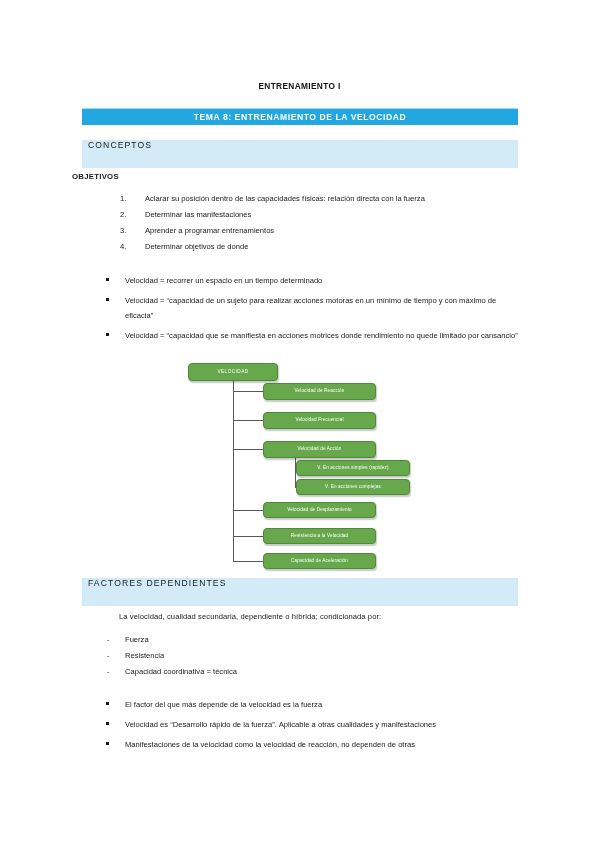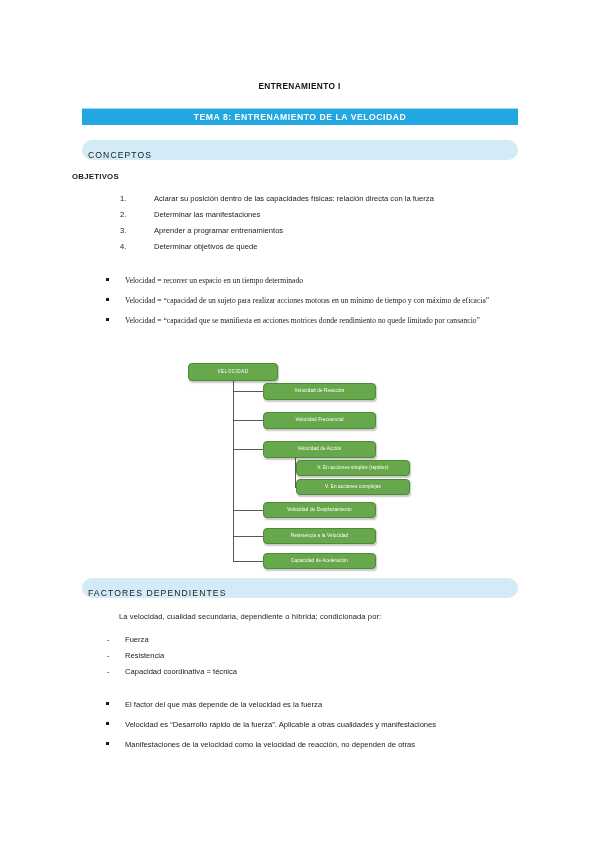--- a/index.html
+++ b/index.html
@@ -53,25 +53,24 @@
     color: #ffffff;
     font-size: 8.6px;
     font-weight: bold;
     letter-spacing: 0.55px;
   }
 
   .section-bar {
     position: absolute;
     left: 82px;
     width: 436px;
-    height: 20px;
+    height: 28px;
     background: #d3ebf7;
     display: flex;
-    align-items: flex-end;
-    border-radius: 10px;
+    align-items: flex-start;
   }
   .section-bar-text {
     padding-left: 6px;
     font-size: 8.6px;
     letter-spacing: 1.1px;
     color: #1a1a1a;
   }
   #bar-conceptos { top: 140px; }
   #bar-factores  { top: 578px; }
 
@@ -111,29 +110,28 @@
     position: absolute;
     left: 0;
     top: 0;
     width: 18px;
   }
   .num-item .txt {
     position: absolute;
     left: 25px;
     top: 0;
     white-space: nowrap;
-    margin-left: 9px;
   }
 
   
   .sq-list {
     position: absolute;
     width: 430px;
   }
-  #sq-list-conceptos { left: 98px; top: 273px; font-family: Liberation Serif, serif; }
+  #sq-list-conceptos { left: 98px; top: 273px; }
   #sq-list-factores  { left: 98px; top: 697px; }
 
   .sq-item {
     position: relative;
     margin-bottom: 5px;
     padding-left: 27px;
     font-size: 7.6px;
     line-height: 15px;
     color: #1a1a1a;
   }
@@ -229,21 +227,21 @@
     <div class="num-item">
       <span class="num">2.</span>
       <span class="txt">Determinar las manifestaciones</span>
     </div>
     <div class="num-item">
       <span class="num">3.</span>
       <span class="txt">Aprender a programar entrenamientos</span>
     </div>
     <div class="num-item">
       <span class="num">4.</span>
-      <span class="txt">Determinar objetivos de quede</span>
+      <span class="txt">Determinar objetivos de donde</span>
     </div>
   </div>
 
   <div class="sq-list" id="sq-list-conceptos">
     <div class="sq-item">
       <span class="sq-bullet"></span>
       <span class="sq-txt">Velocidad = recorrer un espacio en un tiempo determinado</span>
     </div>
     <div class="sq-item">
       <span class="sq-bullet"></span>

